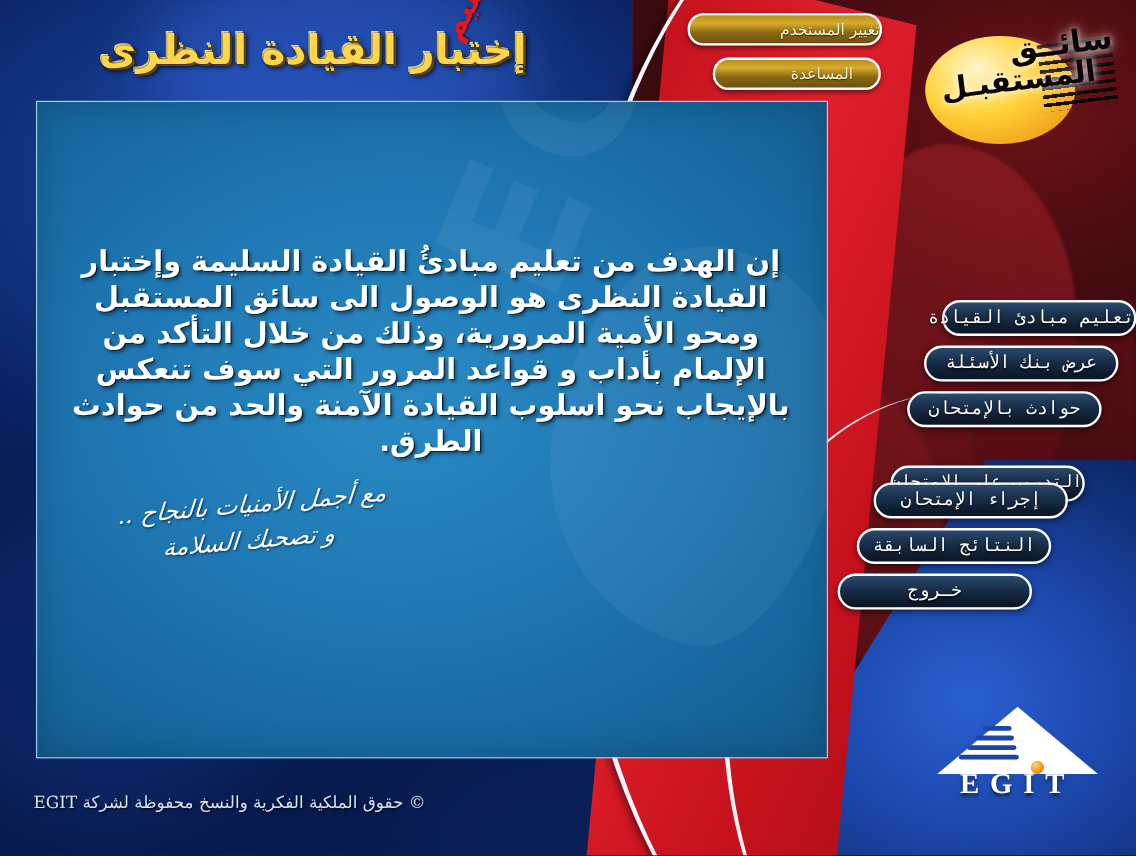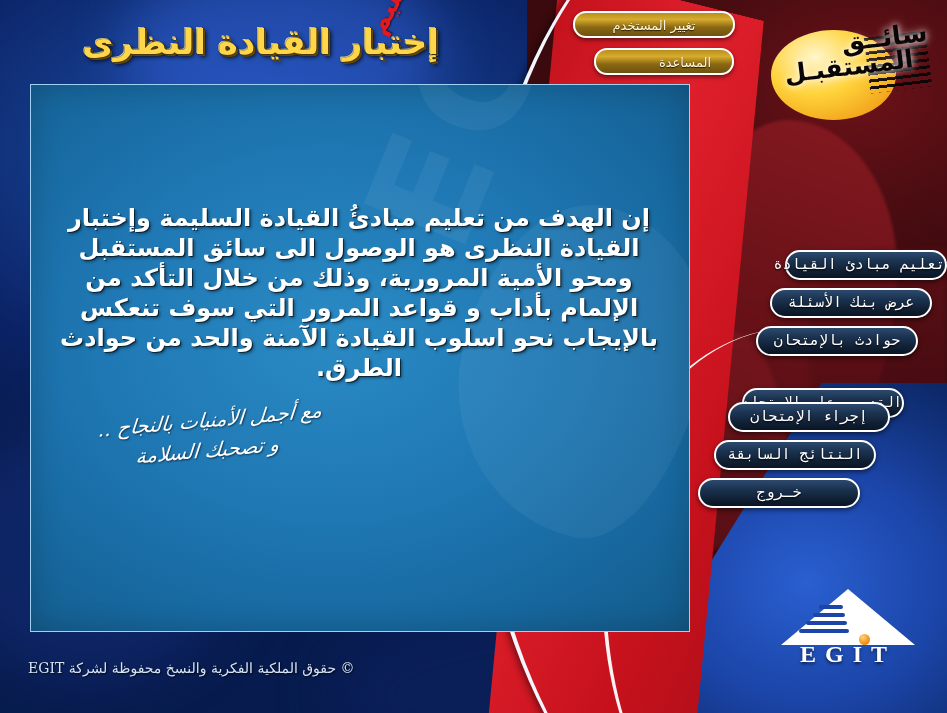--- a/index.html
+++ b/index.html
@@ -80,21 +80,21 @@
   
   .gold-btn{
     position:absolute;height:27px;line-height:25px;
     border:2px solid #ffffff;border-radius:13px;
     background:linear-gradient(180deg,#b68f1e 0%,#d8ab2d 28%,#8a6813 62%,#6d5210 100%);
     color:#fff7d8;font-size:13px;text-align:center;
     text-shadow:0 1px 1px rgba(0,0,0,.7);
     box-shadow:0 2px 4px rgba(0,0,0,.5);
     cursor:pointer;
   }
-  .gold-1{left:573px;top:11px;width:162px;}
+  .gold-1{left:573px;top:11px;width:162px;text-align:right;}
   .gold-2{left:594px;top:48px;width:140px;padding-left:42px;}
 
   
   .title-main{
     position:absolute;right:508px;top:22px;
     font-size:34px;font-weight:bold;color:#ffd64a;white-space:nowrap;
     text-shadow:
       0 0 2px #000, 2px 2px 0 #6a4a00, 3px 3px 4px rgba(0,0,0,.85),
       -1px -1px 0 #fff3a8;
     letter-spacing:0px;

